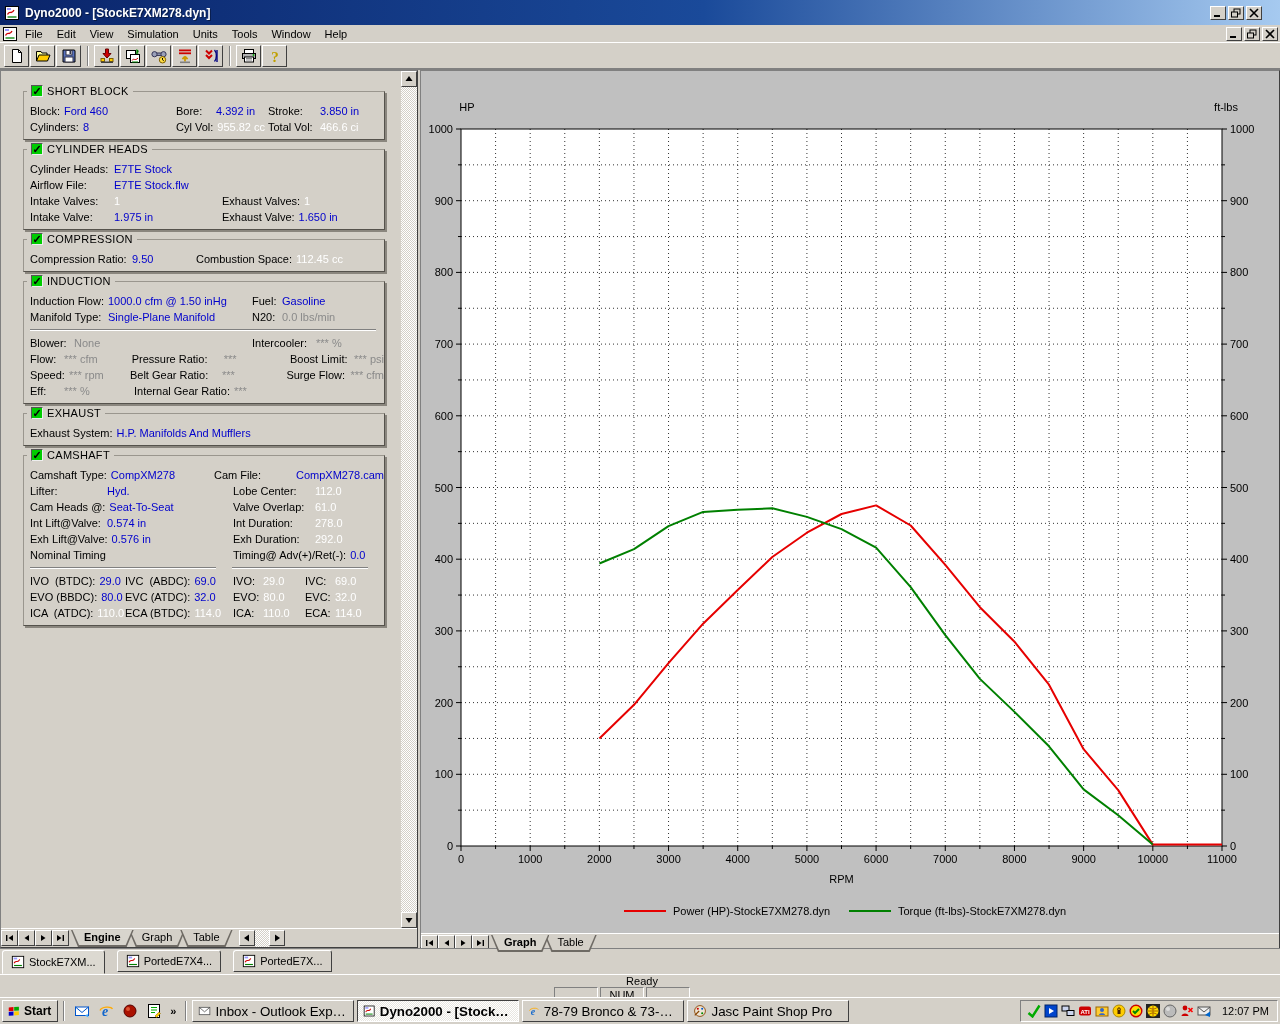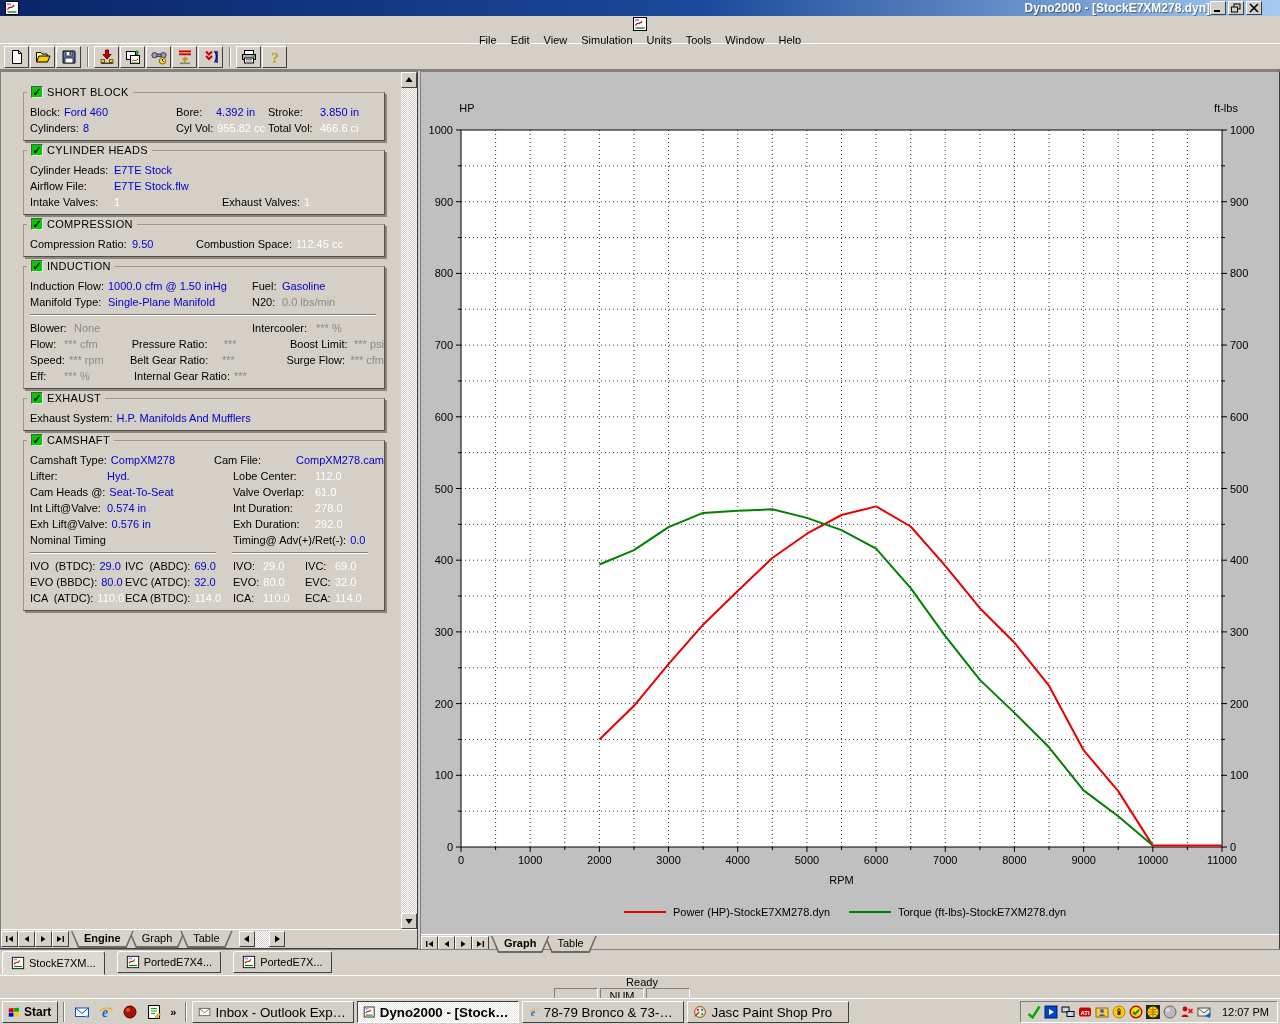--- a/index.html
+++ b/index.html
@@ -2,30 +2,30 @@
 <html><head>
 <meta charset="utf-8">
 <style>
   * { margin:0; padding:0; box-sizing:border-box; }
   html,body { width:1280px; height:1024px; overflow:hidden; }
   body { font-family:"Liberation Sans", sans-serif; font-size:11px; color:#000; background:#d4d0c8; }
   .screen { width:1280px; height:1024px; position:relative; display:flex; flex-direction:column; }
 
   
   .titlebar { height:28px; background:linear-gradient(90deg,#0a246a 0%,#1a4a9a 55%,#a6caf0 100%);
-    display:flex; align-items:center; padding:0 18px 0 4px;text-align:right; }
+    display:flex; align-items:center; padding:0 18px 0 4px; }
   .titlebar .title { color:#fff; font-weight:bold; font-size:12px; margin-left:5px; flex:1;
     text-shadow:1px 1px 0 rgba(0,0,0,.4); white-space:nowrap; }
   .winbtns { display:flex; gap:2px; }
   .wbtn { width:16px; height:14px; background:#d4d0c8; border:1px solid; border-color:#fff #404040 #404040 #fff;
     display:inline-flex; align-items:center; justify-content:center; padding:0; }
   .wbtn svg { width:12px; height:10px; }
 
-  .menubar { height:28px; background:#d4d0c8; display:flex; align-items:center; padding:0 2px;
-    border-bottom:1px solid #fff;flex-direction:column; }
+  .menubar { height:20px; background:#d4d0c8; display:flex; align-items:center; padding:0 2px;
+    border-bottom:1px solid #fff; }
   .menu-items { flex:1; display:flex; }
   .menu-item { padding:2px 7px; cursor:default; }
   .icon { display:inline-block; }
   .icon svg { width:100%; height:100%; display:block; }
   .ic16 { width:16px; height:16px; }
   .ic14 { width:14px; height:14px; }
 
   .toolbar { height:26px; background:#d4d0c8; display:flex; align-items:center; padding:2px 4px;
     border-bottom:1px solid #808080; }
   .tbtn { width:25px; height:22px; background:#d4d0c8; border:1px solid; border-color:#fff #404040 #404040 #fff;
@@ -384,20 +384,30 @@
                 </span>
               </div>
               <div class="row r2">
                 <span class="cell c0">
                   <span class="lbl">Intake Valves:</span>
                   <span class="val w">1</span>
                 </span>
                 <span class="cell c1">
                   <span class="lbl">Exhaust Valves:</span>
                   <span class="val w">1</span>
+                </span>
+              </div>
+              <div class="row r3">
+                <span class="cell c0">
+                  <span class="lbl">Intake Valve:</span>
+                  <span class="val b">1.975 in</span>
+                </span>
+                <span class="cell c1">
+                  <span class="lbl">Exhaust Valve:</span>
+                  <span class="val b">1.650 in</span>
                 </span>
               </div>
             </div>
             <div class="section sec-compression">
               <div class="sec-title">
                 <span class="chk">✓</span>
                 <span class="sec-label">COMPRESSION</span>
               </div>
               <div class="row r0">
                 <span class="cell c0">

